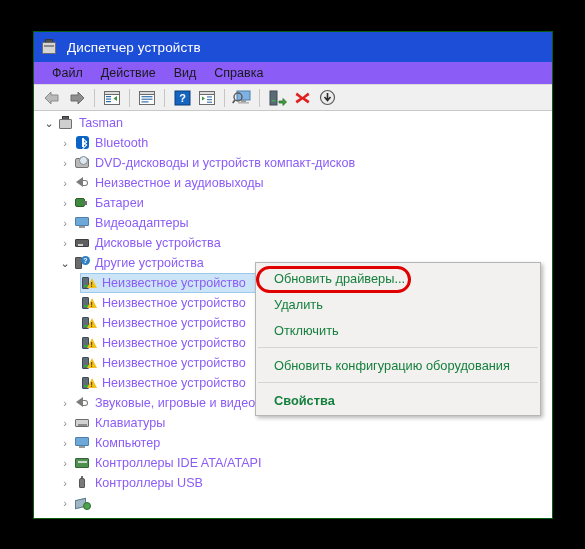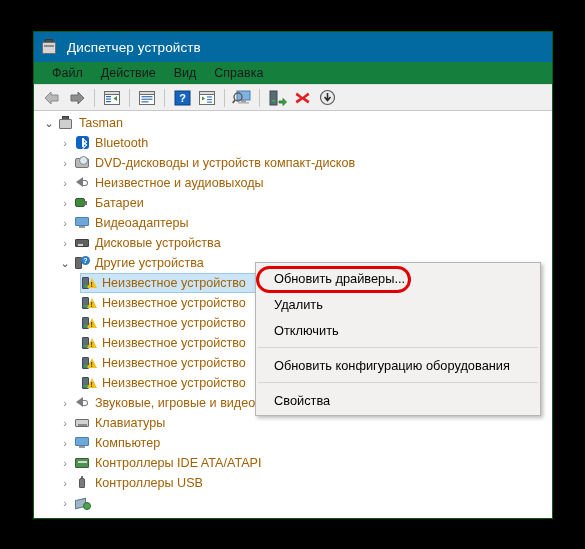--- a/index.html
+++ b/index.html
@@ -7,34 +7,34 @@
 
   #root{position:relative;width:585px;height:549px;background:#000;}
 
   
   .window{
     position:absolute;left:33px;top:31px;width:520px;height:488px;
     background:#ffffff;border:1px solid #0a5c12;box-sizing:border-box;
     box-shadow:0 0 0 1px rgba(0,0,0,.15);
   }
   .titlebar{
-    height:30px;background:#0369a1;display:flex;align-items:center;
+    height:30px;background:#1d4ed8;display:flex;align-items:center;
     padding-left:7px;box-sizing:border-box;
   }
   .title-text{
     color:#ffffff;font-size:13.5px;margin-left:9px;letter-spacing:.1px;
     white-space:nowrap;
   }
   .app-icon{width:17px;height:17px;position:relative;flex:0 0 auto;}
   .app-icon .tower{position:absolute;left:1px;top:3px;width:14px;height:12px;background:#d6d6d6;border:1px solid #6d6d6d;box-sizing:border-box;border-radius:1px;}
   .app-icon .screen{position:absolute;left:4px;top:0px;width:8px;height:7px;background:#4f4f4f;border:1px solid #3a3a3a;box-sizing:border-box;}
   .app-icon .slot{position:absolute;left:3px;top:6px;width:10px;height:2px;background:#8b8b8b;}
 
   .menubar{
-    height:22px;background:#15803d;display:flex;align-items:center;
+    height:22px;background:#8b5cf6;display:flex;align-items:center;
     padding-left:9px;box-sizing:border-box;border-bottom:0;
   }
   .menu-item{
     font-size:12.5px;color:#1a1a1a;padding:2px 9px;white-space:nowrap;cursor:default;
   }
 
   .toolbar{
     height:27px;background:#f0f0f0;border-top:1px solid #dcdcdc;border-bottom:1px solid #c9c9c9;
     display:flex;align-items:center;padding-left:6px;box-sizing:border-box;gap:1px;
   }
@@ -48,21 +48,21 @@
   .row{
     height:20px;display:flex;align-items:center;position:relative;
     white-space:nowrap;padding-left:6px;box-sizing:border-box;
   }
   .row .chev{
     width:16px;height:16px;flex:0 0 auto;display:flex;align-items:center;justify-content:center;
     color:#8b8b8b;font-size:11px;line-height:1;
   }
   .row .chev.open{color:#4a4a4a;}
   .row .ico{width:18px;height:16px;flex:0 0 auto;position:relative;margin-right:4px;}
-  .row .lbl{font-size:12.6px;color:#a16207;line-height:16px;}
+  .row .lbl{font-size:12.6px;color:#8b5cf6;line-height:16px;}
   .row.selected .sel{
     position:absolute;left:0;top:0;height:20px;background:#cce4f7;border:1px solid #9cc9e8;
     box-sizing:border-box;z-index:0;
   }
   .row.selected .ico,.row.selected .lbl{position:relative;z-index:1;}
   .depth0{padding-left:6px;}
   .depth1{padding-left:22px;}
   .depth2{padding-left:45px;}
 
   
@@ -118,23 +118,23 @@
 
   
   .ctx{
     position:absolute;left:255px;top:262px;width:286px;background:#f2f1f0;
     border:1px solid #b6b6b6;box-sizing:border-box;
     box-shadow:2px 2px 4px rgba(0,0,0,.28);
     padding:2px 0;
   }
   .ctx-item{
     height:26px;display:flex;align-items:center;padding-left:18px;
-    font-size:12.8px;color:#000000;white-space:nowrap;box-sizing:border-box;
-  }
-  .ctx-item.bold{font-weight:normal;}
+    font-size:12.8px;color:#15803d;white-space:nowrap;box-sizing:border-box;
+  }
+  .ctx-item.bold{font-weight:bold;}
   .ctx-sep{height:1px;background:#d6d5d4;margin:4px 2px;}
 
   
   .annot{
     position:absolute;left:256px;top:266px;width:155px;height:27px;
     border:3px solid #e00000;border-radius:14px;box-sizing:border-box;
     pointer-events:none;z-index:50;
   }
 </style>
 </head>

